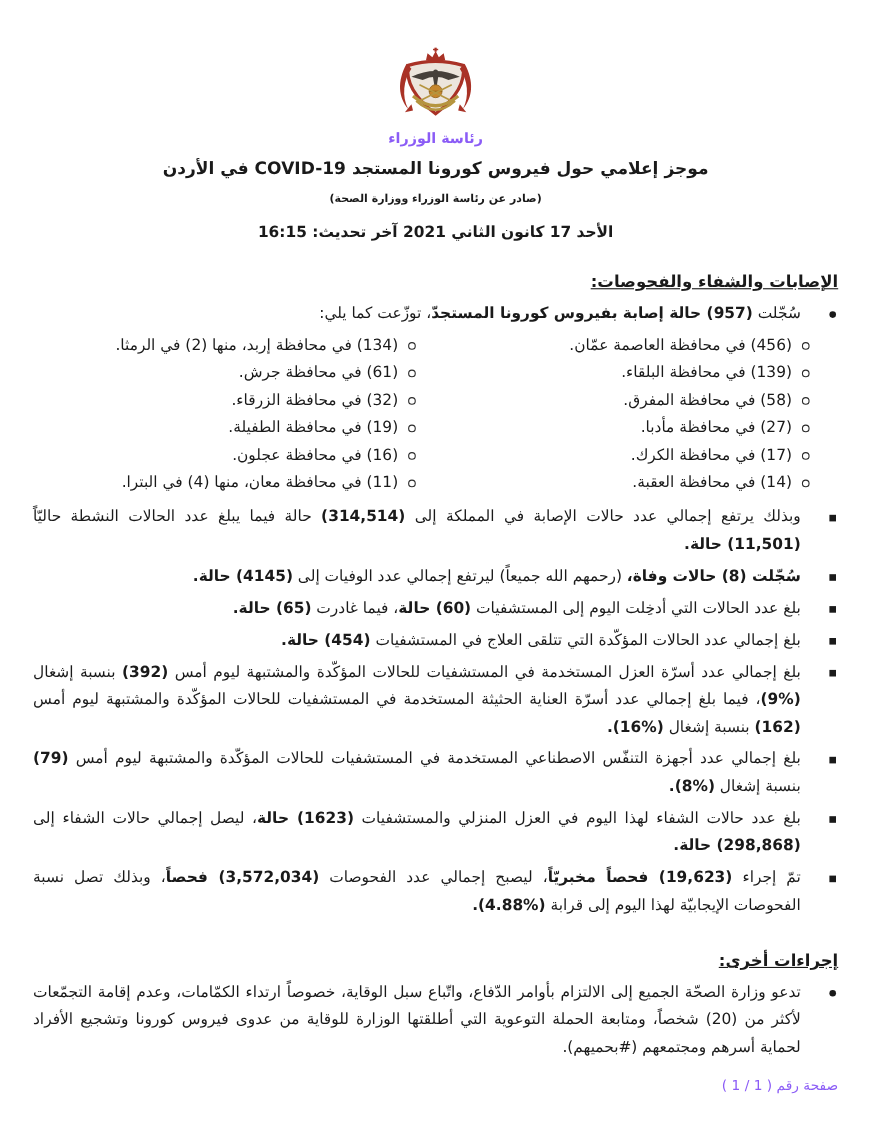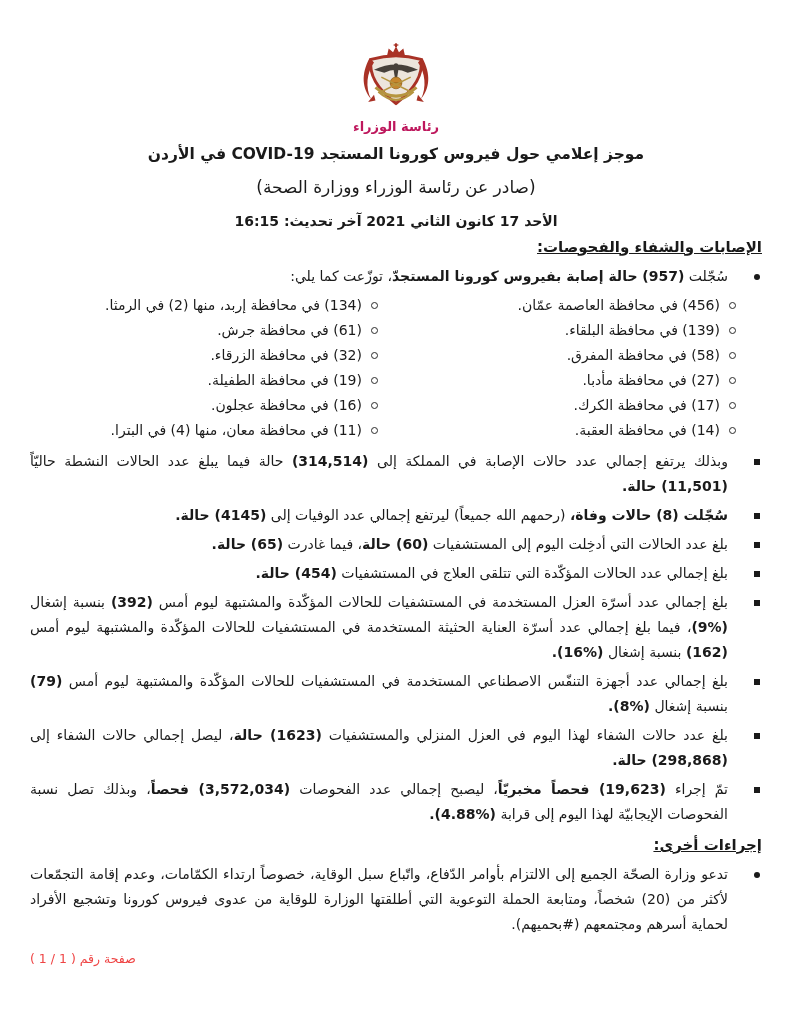--- a/index.html
+++ b/index.html
@@ -6,29 +6,29 @@
   .page{
     width:792px;height:1024px;background:#ffffff;margin:0 auto;
     box-sizing:border-box;padding:42px 30px 0 30px;
     direction:rtl;font-family:"DejaVu Sans",sans-serif;color:#1a1a1a;
     position:relative;overflow:hidden;
   }
   
   .header{text-align:center;}
   .logo-wrap{display:inline-block;line-height:0;}
   .logo-caption{
-    font-size:13px;font-weight:bold;color:#be185d;line-height:1.1;
+    font-size:13px;font-weight:bold;color:#8b5cf6;line-height:1.1;
     margin-top:2px;letter-spacing:-0.5px;
   }
   .doc-title{font-size:15.5px;font-weight:bold;margin-top:9px;line-height:1.4;}
-  .doc-subtitle{font-size:17px;font-weight:normal;margin-top:11px;}
+  .doc-subtitle{font-size:10px;font-weight:bold;margin-top:11px;}
   .date-line{font-size:14px;font-weight:bold;margin-top:16px;text-align:center;}
   .section-heading{
     font-size:15px;font-weight:bold;text-decoration:underline;
-    margin-top:9px;text-align:right;
+    margin-top:28px;text-align:right;
   }
   
   .bullets{margin-top:8px;}
   .bullet{display:flex;gap:26px;margin:0 2px 4px 0;}
   .bullet-text{
     flex:1;font-size:14px;line-height:25px;text-align:justify;
     text-justify:inter-word;
   }
   .bullet-text .bold{font-weight:bold;}
   .marker-dot{
@@ -44,21 +44,21 @@
   }
   
   .gov-grid{
     display:grid;grid-template-columns:1fr 1fr;column-gap:10px;
     margin:3px 26px 6px 0;
   }
   .gov-item{display:flex;gap:9px;}
   .gov-text{font-size:14px;font-weight:normal;line-height:25px;}
   
   .footer{
-    text-align:left;font-size:12.5px;color:#ef4444;margin-top:14px;
+    text-align:right;font-size:12.5px;color:#8b5cf6;margin-top:14px;
   }
 </style>
 </head>
 <body>
 
 <div class="page" lang="ar">
 
   <div class="header">
     <div class="logo-wrap">
       <svg width="88" height="76" viewBox="0 0 120 100">

